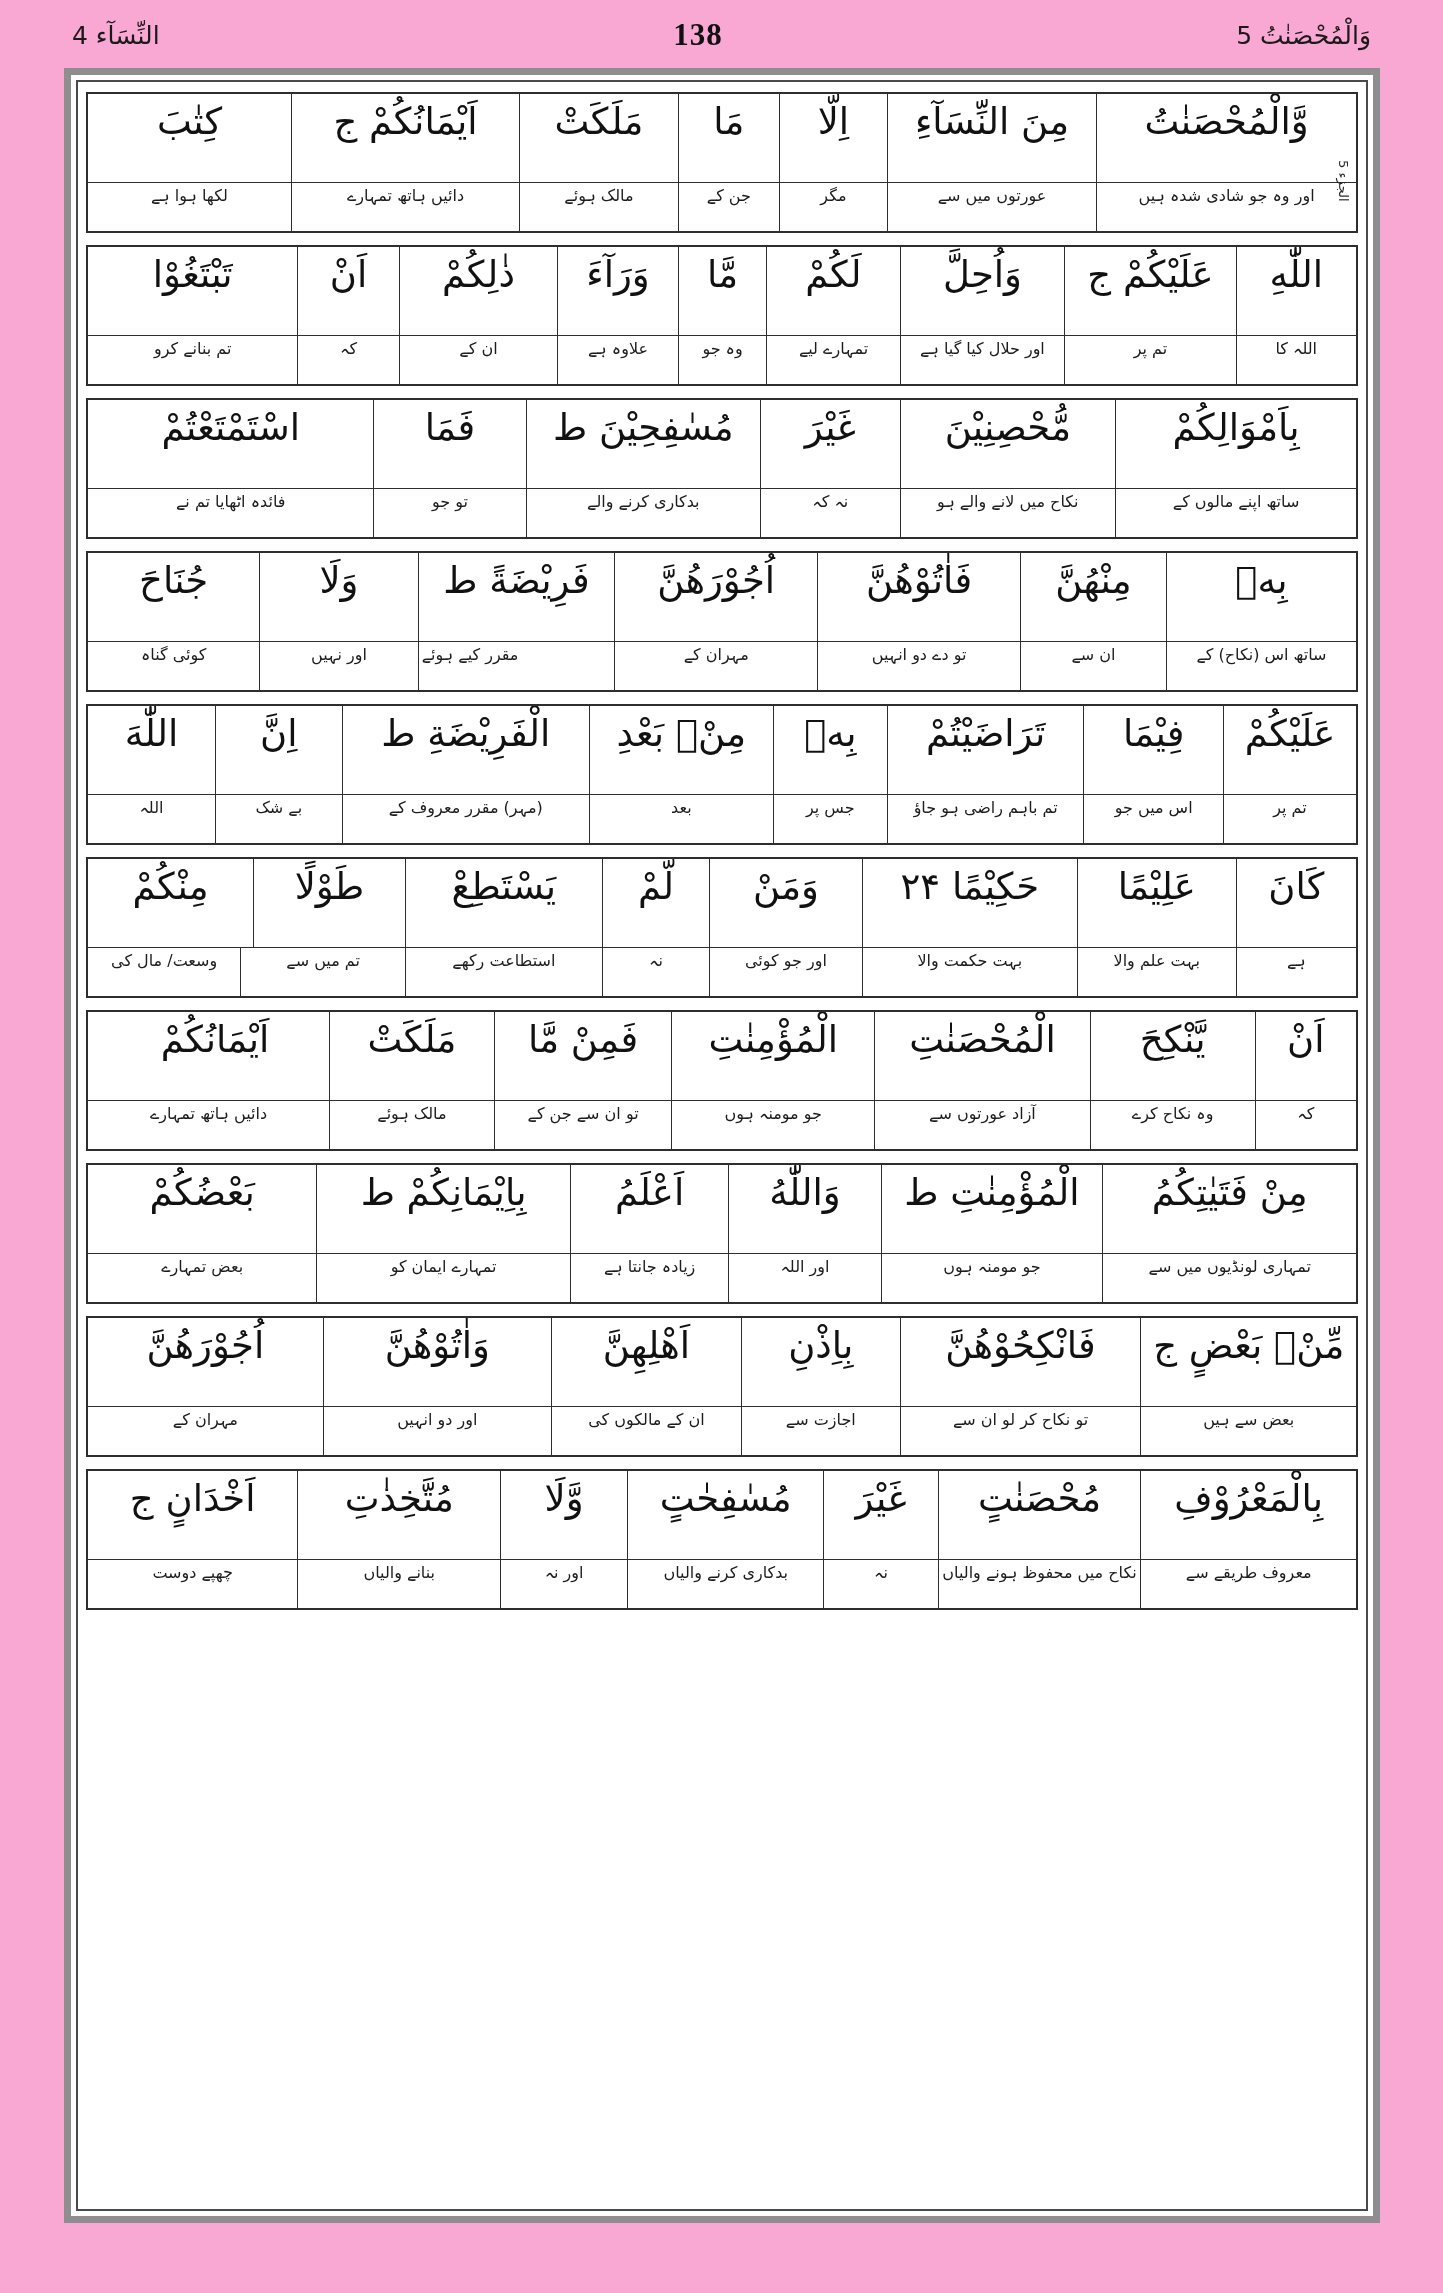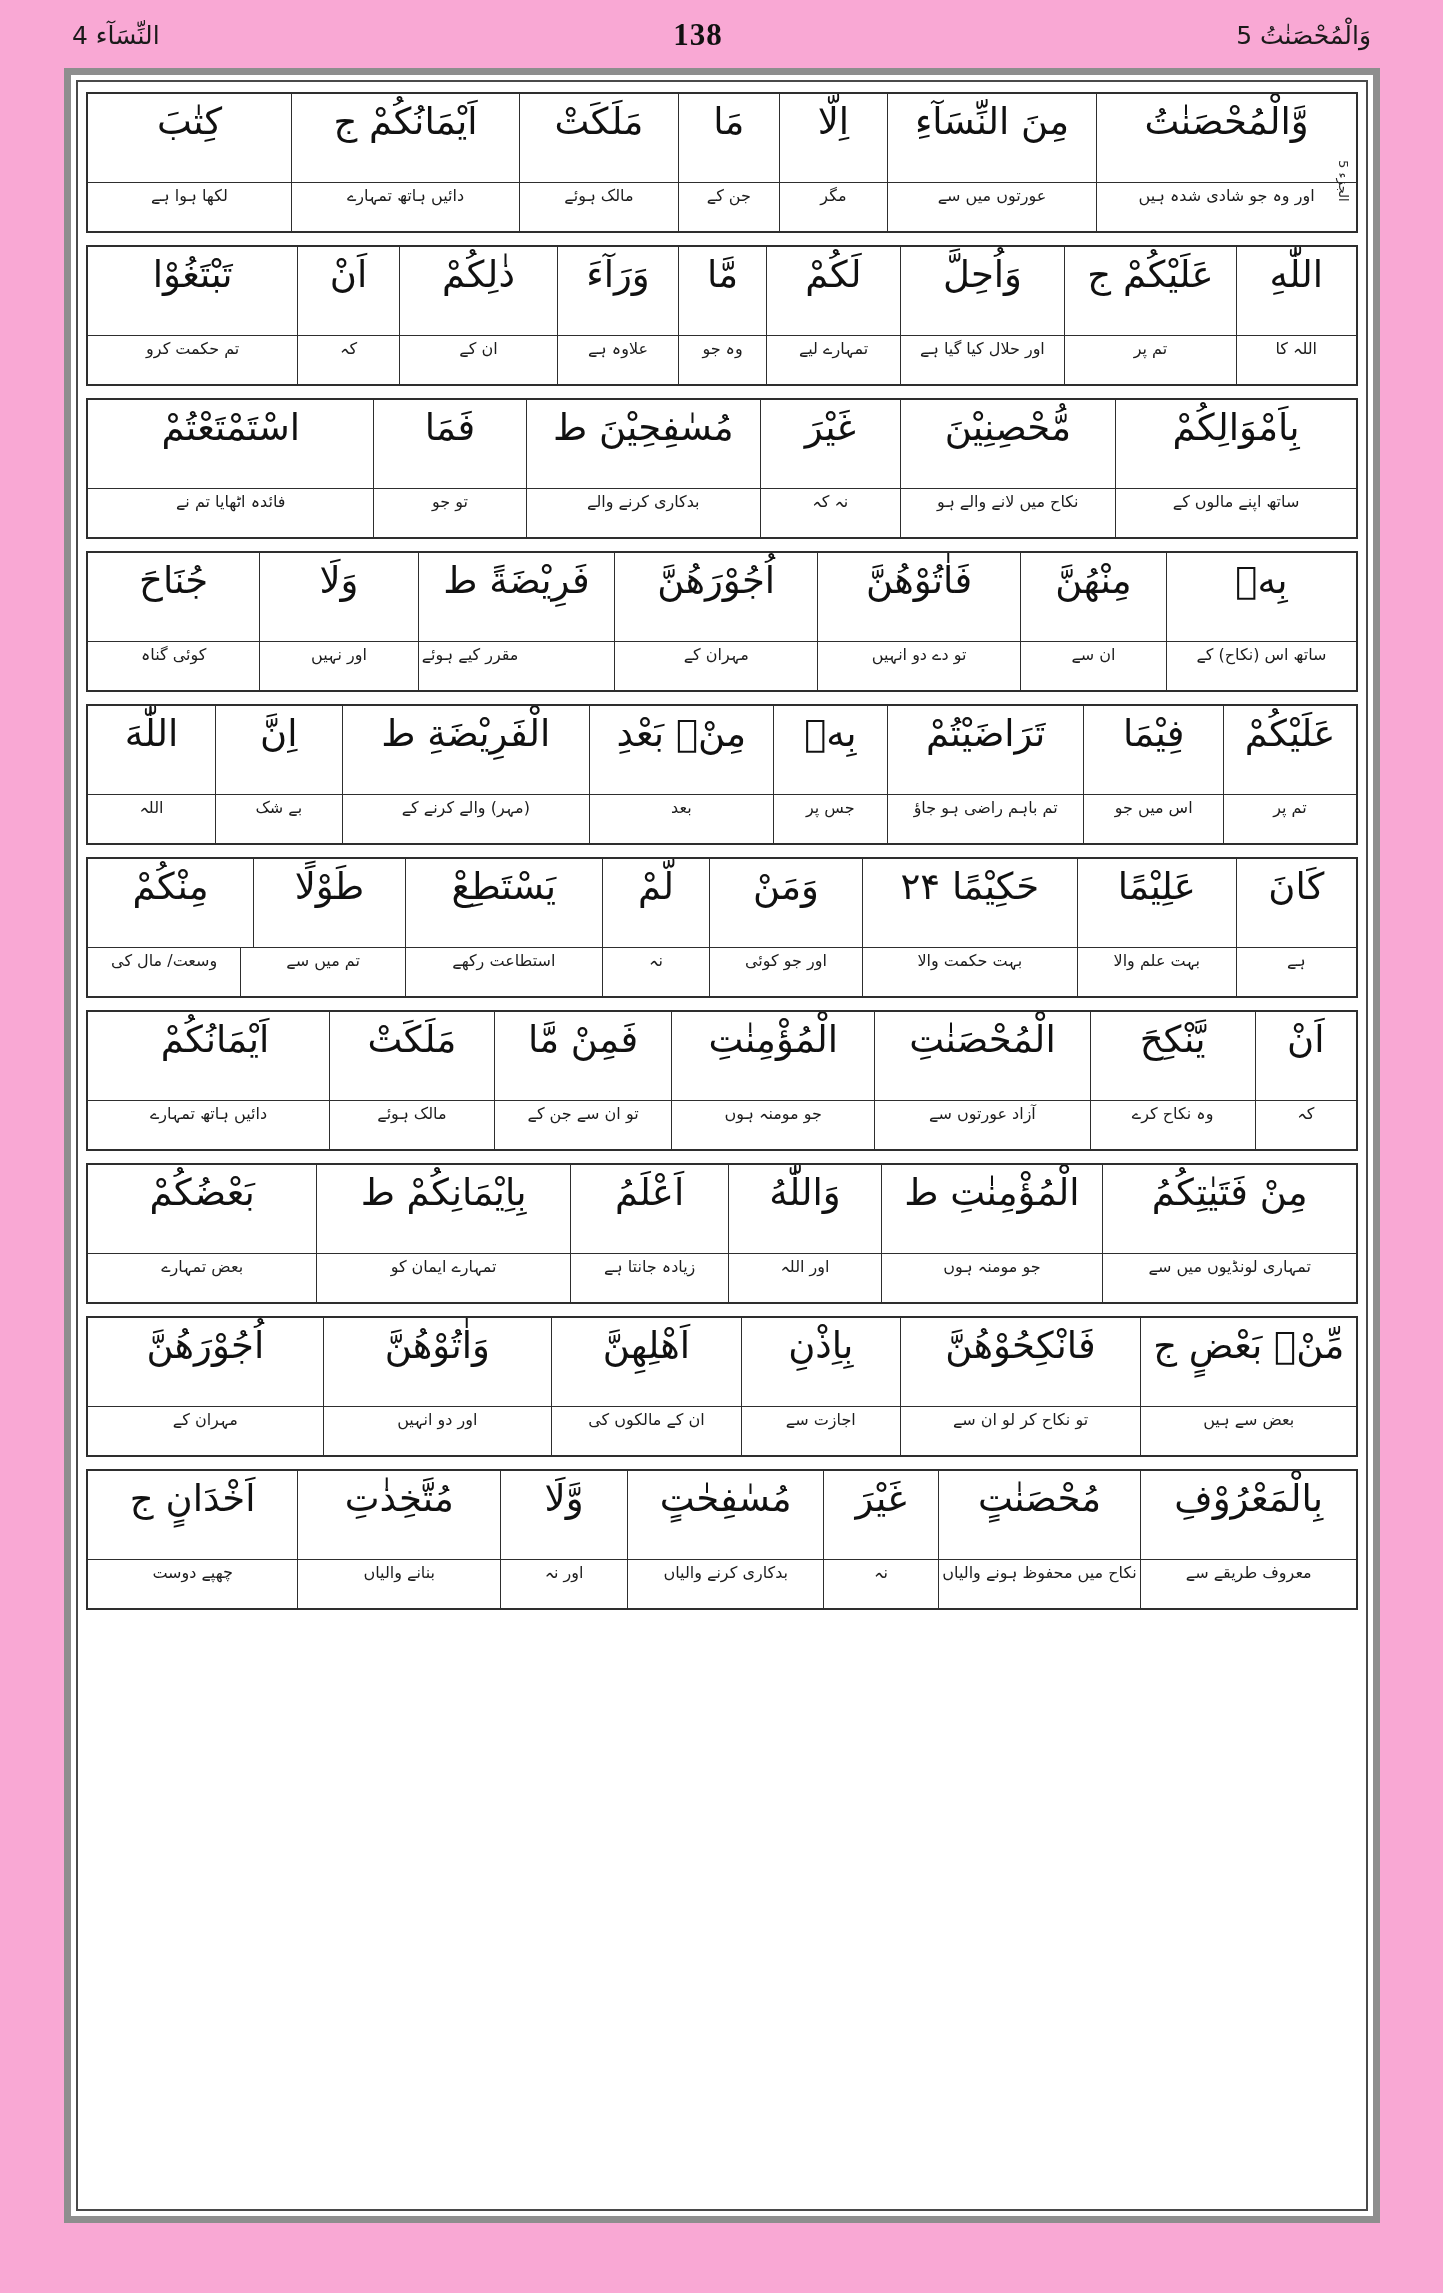--- a/index.html
+++ b/index.html
@@ -225,21 +225,21 @@
               <div class="cell" style="width: 9.5%;">
                 <span class="ur">علاوہ ہے</span>
               </div>
               <div class="cell" style="width: 12.5%;">
                 <span class="ur">ان کے</span>
               </div>
               <div class="cell" style="width: 8%;">
                 <span class="ur">کہ</span>
               </div>
               <div class="cell" style="width: 16.5%;">
-                <span class="ur">تم حکمت کرو</span>
+                <span class="ur">تم بنانے کرو</span>
               </div>
             </div>
           </div>
           <div class="vrow">
             <div class="line arabic">
               <div class="cell" style="width: 19%;">
                 <span class="ar">بِاَمْوَالِكُمْ</span>
               </div>
               <div class="cell" style="width: 17%;">
                 <span class="ar">مُّحْصِنِيْنَ</span>
@@ -363,21 +363,21 @@
               <div class="cell" style="width: 15.5%;">
                 <span class="ur">تم باہم راضی ہو جاؤ</span>
               </div>
               <div class="cell" style="width: 9%;">
                 <span class="ur">جس پر</span>
               </div>
               <div class="cell" style="width: 14.5%;">
                 <span class="ur">بعد</span>
               </div>
               <div class="cell" style="width: 19.5%;">
-                <span class="ur">(مہر) والے کرنے کے</span>
+                <span class="ur">(مہر) مقرر معروف کے</span>
               </div>
               <div class="cell" style="width: 10%;">
                 <span class="ur">بے شک</span>
               </div>
               <div class="cell" style="width: 10%;">
                 <span class="ur">اللہ</span>
               </div>
             </div>
           </div>
           <div class="vrow">

